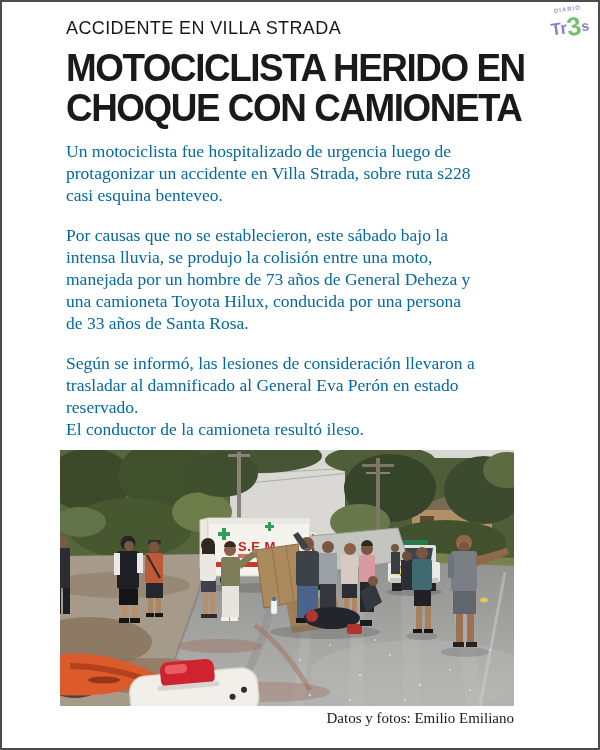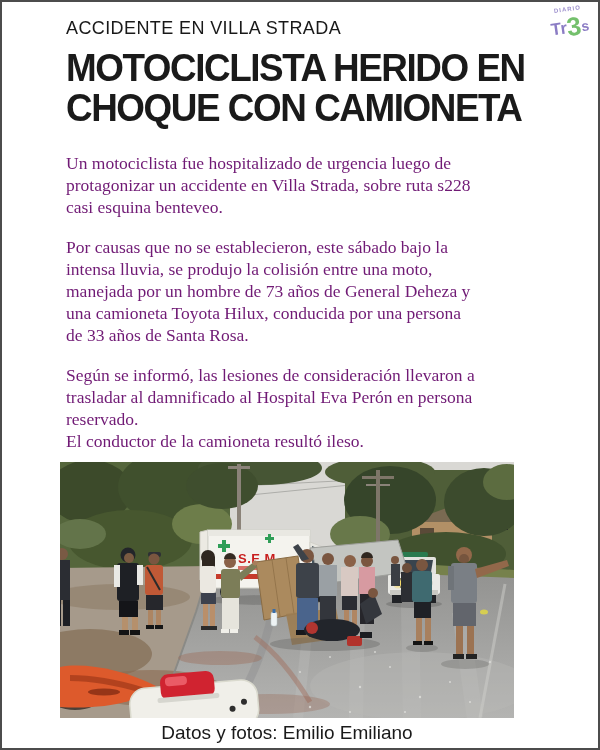--- a/index.html
+++ b/index.html
@@ -47,38 +47,38 @@
     color: #8b7cc4;
     opacity: .85;
     margin-bottom: -1px;
   }
   .logo-main { white-space: nowrap; }
   .lp { color: #8b7cc4; font-weight: bold; font-size: 17px; }
   .lg { color: #74c06c; font-weight: bold; font-size: 26px; position: relative; top: 3px; }
   .ls { font-size: 14px; }
 
   .article {
-    margin-top: 24px;
+    margin-top: 12px;
     width: 470px;
     font-family: "Liberation Serif", serif;
     font-size: 17.5px;
     line-height: 22px;
-    color: #701a75;
+    color: #0369a1;
   }
   .article p { white-space: pre-line; margin-bottom: 18px; }
   .article p:last-child { margin-bottom: 0; }
 
   .photo-figure { margin: 10px 0 0 -6px; width: 454px; }
   .photo-figure svg { display: block; }
   .photo-caption {
     margin-top: 4px;
     width: 454px;
-    text-align: center;
-    font-family: Liberation Sans, sans-serif;
-    font-size: 19px;
+    text-align: right;
+    font-family: Liberation Serif, serif;
+    font-size: 15px;
     color: #1a1a1a;
   }
 </style>
 </head>
 <body>
 
 <div class="page">
 
   <div class="logo">
     <div class="logo-top">DIARIO</div>
@@ -97,21 +97,21 @@
     <div class="article">
       <p>Un motociclista fue hospitalizado de urgencia luego de
 protagonizar un accidente en Villa Strada, sobre ruta s228
 casi esquina benteveo.</p>
       <p>Por causas que no se establecieron, este sábado bajo la
 intensa lluvia, se produjo la colisión entre una moto,
 manejada por un hombre de 73 años de General Deheza y
 una camioneta Toyota Hilux, conducida por una persona
 de 33 años de Santa Rosa.</p>
       <p>Según se informó, las lesiones de consideración llevaron a
-trasladar al damnificado al Hospital Eva Perón en persona
+trasladar al damnificado al General Eva Perón en estado
 reservado.
 El conductor de la camioneta resultó ileso.</p>
     </div>
 
     <figure class="photo-figure">
       <svg viewBox="0 0 454 256" width="454" height="256" xmlns="http://www.w3.org/2000/svg">
         <defs>
           <linearGradient id="roadg" x1="0" y1="0" x2="0" y2="1">
             <stop offset="0" stop-color="#91918f"></stop>
             <stop offset="1" stop-color="#b4b4b2"></stop>

